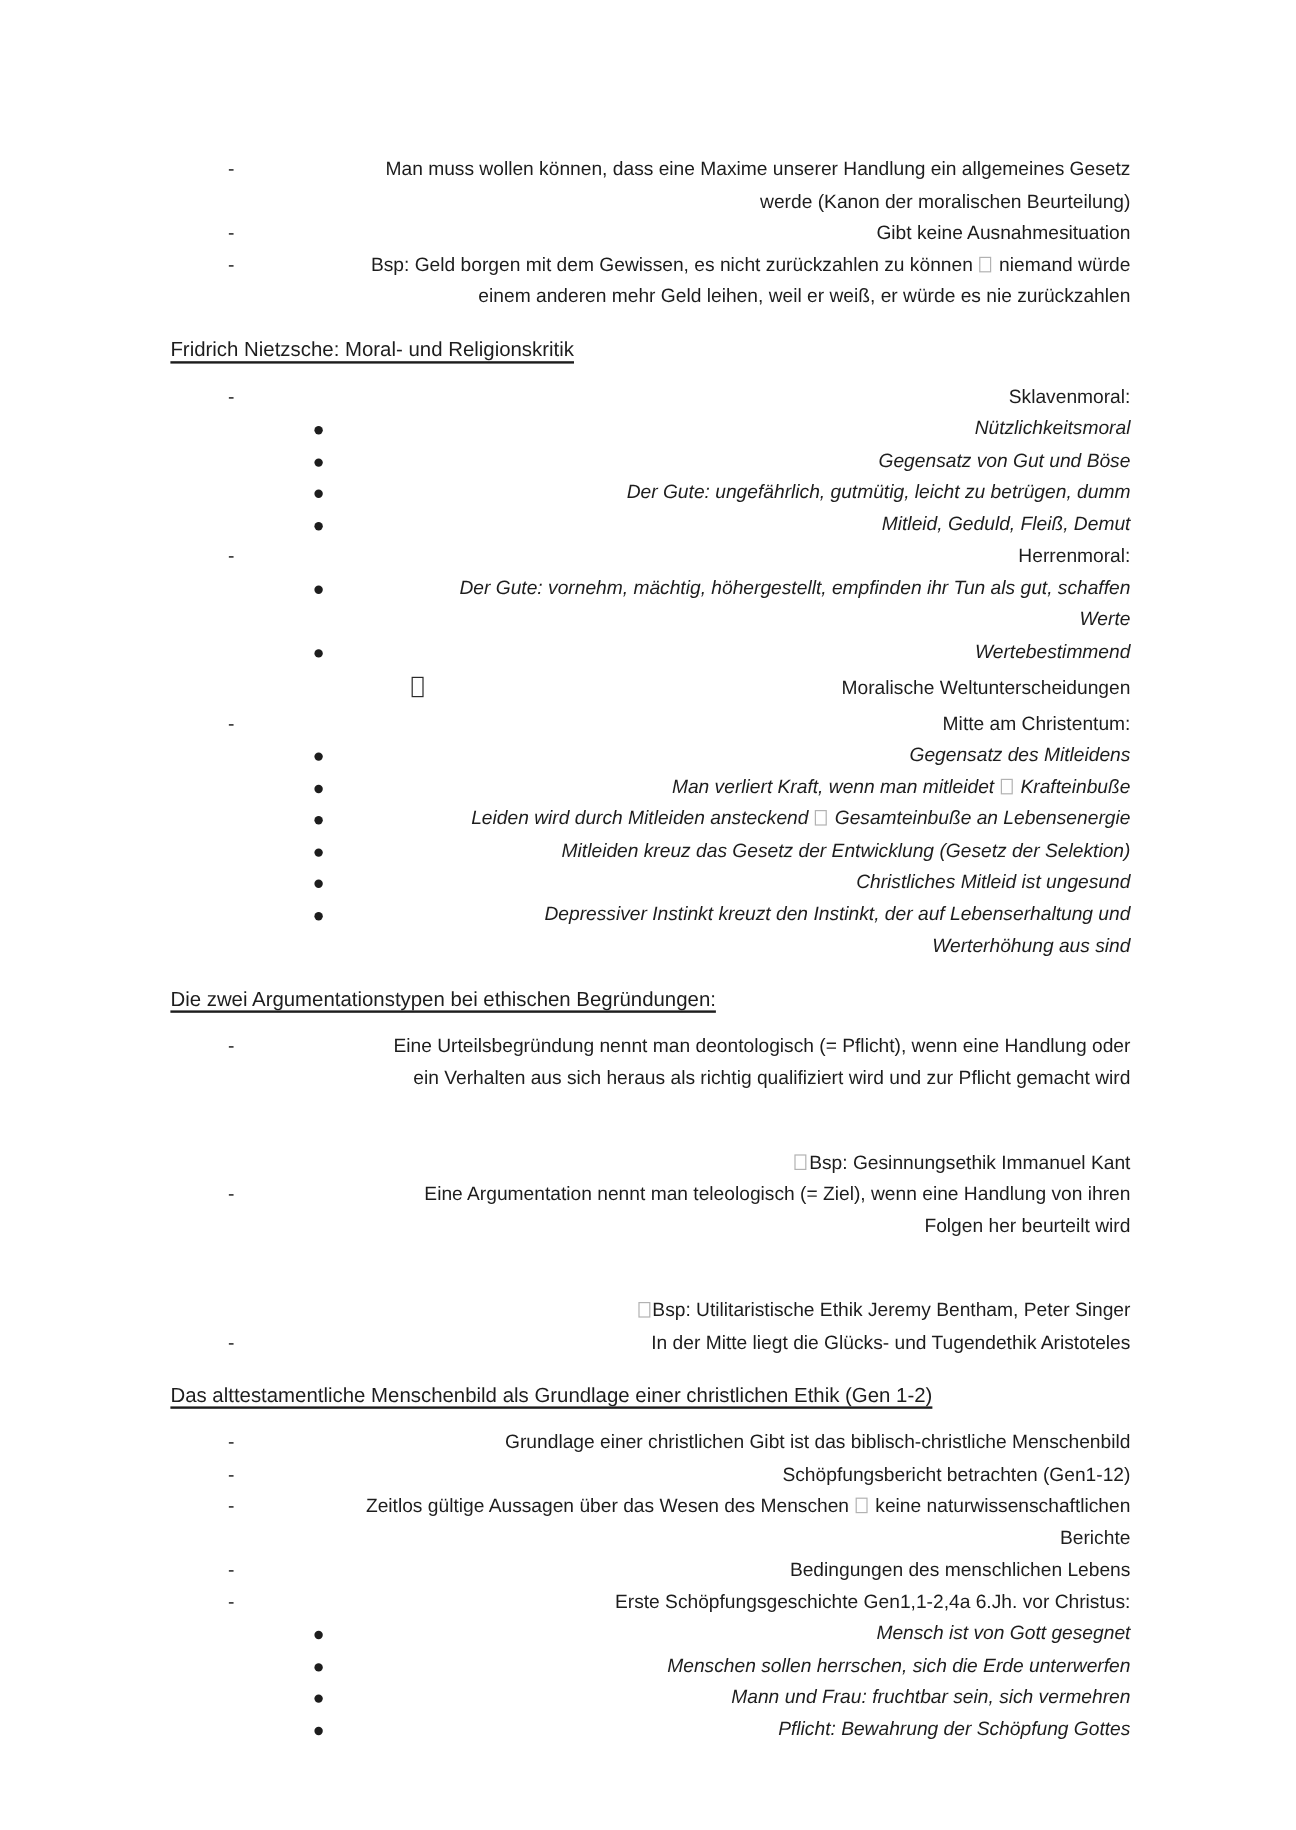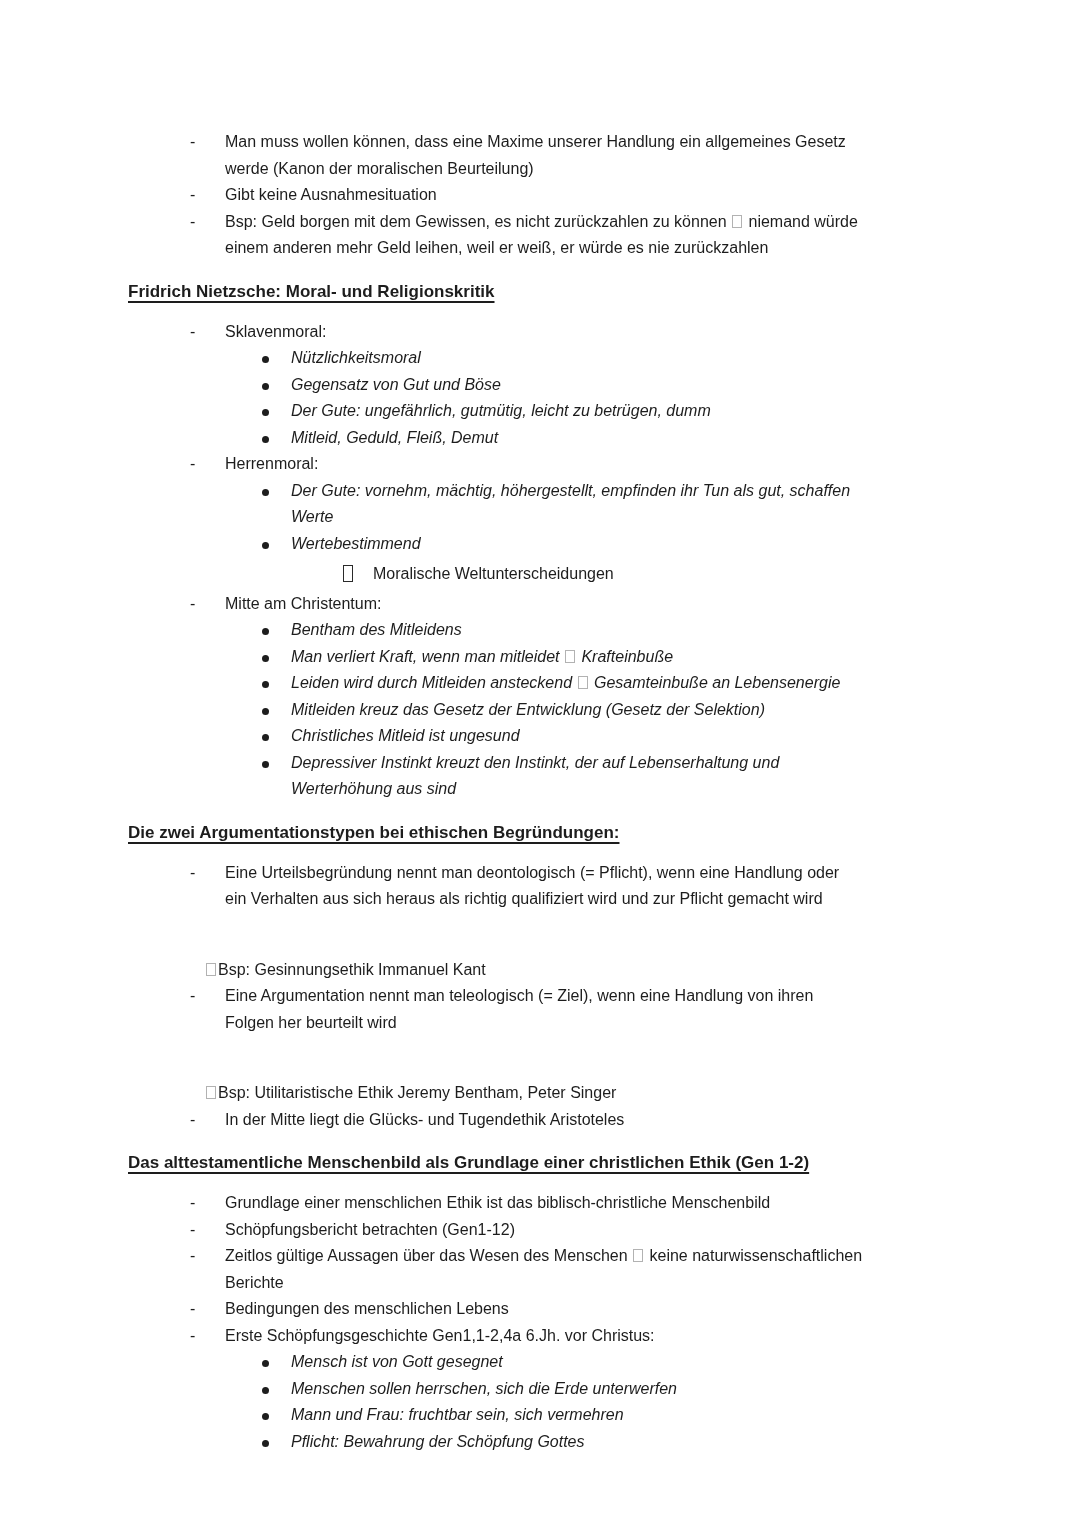--- a/index.html
+++ b/index.html
@@ -11,31 +11,31 @@
     background: #ffffff;
     padding: 129px 138px 0 128px;
     font-family: "Liberation Sans", sans-serif;
     font-size: 16px;
     line-height: 26.5px;
     color: #1d1d1d;
     overflow: hidden;
   }
   .heading {
     font-size: 17px;
-    font-weight: 700;
+    font-weight: 400;
     text-decoration: underline;
     text-decoration-thickness: 1.5px;
     text-underline-offset: 4px;
-    margin: 16px 0 14px 0;
+    margin: 16px 0 14px 14px;
     line-height: 27px;
     white-space: pre-wrap;
   }
   .item { display: flex; align-items: flex-start; }
   .item .marker { flex: 0 0 auto; }
-  .item .text { flex: 1 1 auto; white-space: pre-wrap; }
+  .item .text { flex: 1 1 auto; white-space: pre-wrap; text-align: right; }
 
   .item.dash    { margin-left: 62px; }
   .item.dash .marker { width: 35px; }
 
   .item.bullet  { margin-left: 134px; font-style: italic; }
   .item.bullet .marker { width: 29px; }
 
   .item.boxmark { margin-left: 167px; margin-top: 4px; margin-bottom: 3px; padding-left: 48px; }
   .item.boxmark .marker { width: 30px; }
 
@@ -121,21 +121,21 @@
       <div class="item boxmark">
         <span class="marker"><span class="tofu dark"></span></span>
         <div class="text">Moralische Weltunterscheidungen</div>
       </div>
       <div class="item dash">
         <span class="marker">-</span>
         <div class="text">Mitte am Christentum:</div>
       </div>
       <div class="item bullet">
         <span class="marker"><i class="dot"></i></span>
-        <div class="text">Bentham des Mitleidens</div>
+        <div class="text">Gegensatz des Mitleidens</div>
       </div>
       <div class="item bullet">
         <span class="marker"><i class="dot"></i></span>
         <div class="text">Man verliert Kraft, wenn man mitleidet <span class="tofu"></span> Krafteinbuße</div>
       </div>
       <div class="item bullet">
         <span class="marker"><i class="dot"></i></span>
         <div class="text">Leiden wird durch Mitleiden ansteckend <span class="tofu"></span> Gesamteinbuße an Lebensenergie</div>
       </div>
       <div class="item bullet">
@@ -172,21 +172,21 @@
       </div>
       <div class="item dash">
         <span class="marker">-</span>
         <div class="text">In der Mitte liegt die Glücks- und Tugendethik Aristoteles</div>
       </div>
     </div>
     <div class="section">
       <div class="heading">Das alttestamentliche Menschenbild als Grundlage einer christlichen Ethik (Gen 1-2)</div>
       <div class="item dash">
         <span class="marker">-</span>
-        <div class="text">Grundlage einer menschlichen Ethik ist das biblisch-christliche Menschenbild</div>
+        <div class="text">Grundlage einer christlichen Gibt ist das biblisch-christliche Menschenbild</div>
       </div>
       <div class="item dash">
         <span class="marker">-</span>
         <div class="text">Schöpfungsbericht betrachten (Gen1-12)</div>
       </div>
       <div class="item dash">
         <span class="marker">-</span>
         <div class="text">Zeitlos gültige Aussagen über das Wesen des Menschen <span class="tofu"></span> keine naturwissenschaftlichen
 Berichte</div>
       </div>

